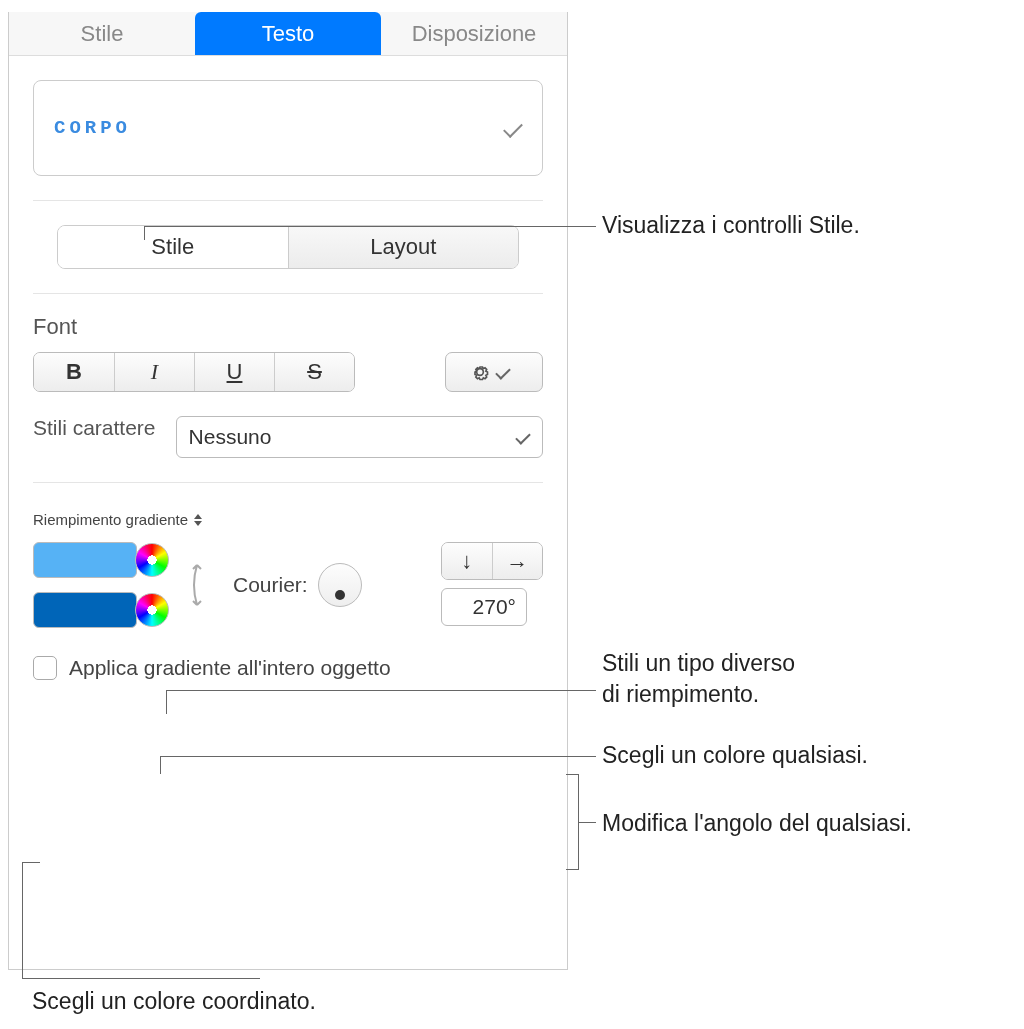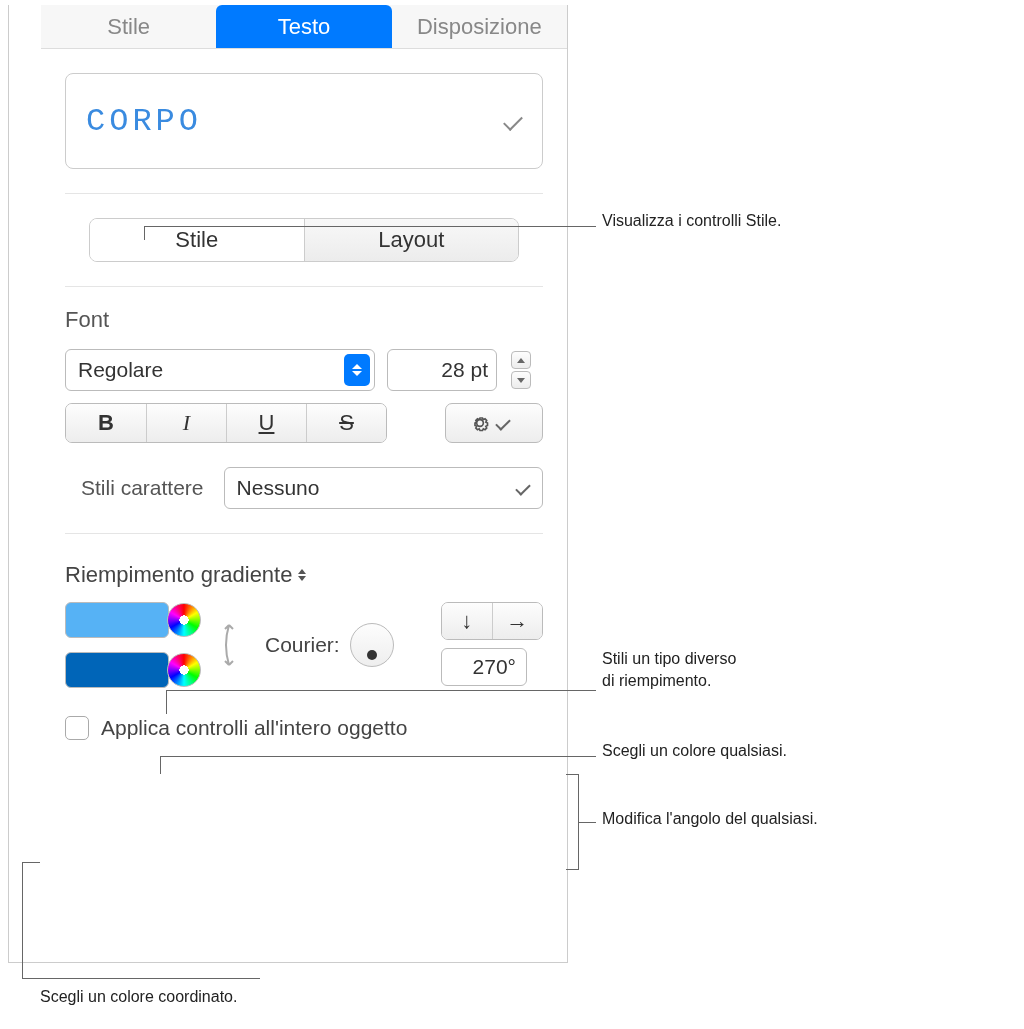--- a/index.html
+++ b/index.html
@@ -8,27 +8,26 @@
     font-size: 20px;
     color: #333;
     background: #fff;
     width: 1024px;
     height: 1029px;
     position: relative;
   }
   .panel {
     position: absolute;
     left: 8px;
-    top: 5px;
+    top: 12px;
     width: 560px;
     height: 958px;
     background: #fff;
     border: 1px solid #ccc;
     border-top: none;
-    padding-left: 32px;
   }
   .top-tabs {
     display: flex;
     height: 44px;
     border-bottom: 1px solid #ddd;
     background: #f7f7f7;
   }
   .top-tab {
     flex: 1;
     display: flex;
@@ -49,23 +48,24 @@
     border: 1px solid #ccc;
     border-radius: 8px;
     height: 96px;
     display: flex;
     align-items: center;
     justify-content: space-between;
     padding: 0 20px;
   }
   .para-style-label {
     font-family: "Courier New", monospace;
-    font-size: 32px;
+    font-size: 19px;
     letter-spacing: 4px;
     color: #3a8be0;
+    font-weight: bold;
   }
   .chevron-down {
     width: 18px; height: 10px;
     border-left: 2px solid #888;
     border-bottom: 2px solid #888;
     transform: rotate(-45deg);
   }
   .divider {
     height: 1px;
     background: #e5e5e5;
@@ -197,41 +197,40 @@
     display: flex;
     align-items: center;
     justify-content: center;
     gap: 6px;
     background: linear-gradient(#fdfdfd,#ededed);
     cursor: pointer;
     margin-left: auto;
   }
   .char-style-row {
     display: flex;
-    align-items: center;
-    margin: 24px 24px 0 40px;
+    margin: 24px 24px 0 24px;
     gap: 20px;
   }
   .char-style-row .label {
     font-size: 21px;
     color: #555;
   }
   .char-style-row .popup-select { flex: 1; }
   .popup-chevron {
     width: 14px; height: 8px;
     border-left: 2px solid #666;
     border-bottom: 2px solid #666;
     transform: rotate(-45deg);
     margin-right: 8px;
   }
   .fill-row {
     display: flex;
     align-items: center;
     margin: 28px 0 0 24px;
-    font-size: 22px;
+    font-size: 15px;
     color: #444;
     gap: 6px;
   }
   .fill-popup-arrows {
     display: flex;
     flex-direction: column;
     align-items: center;
     justify-content: center;
     gap: 2px;
   }
@@ -339,21 +338,21 @@
   }
   .checkbox {
     width: 24px; height: 24px;
     border: 1px solid #aaa;
     border-radius: 5px;
     background: #fff;
   }
   
   .callout {
     position: absolute;
-    font-size: 16px;
+    font-size: 23px;
     color: #222;
     line-height: 1.35;
   }
   .callout-line {
     position: absolute;
     background: #666;
   }
   .hline { height: 1px; }
   .vline { width: 1px; }
   .bracket {
@@ -391,40 +390,20 @@
   <div class="sub-tabs">
     <div class="sub-tab active">Stile</div>
     <div class="sub-tab">Layout</div>
   </div>
 
   <div class="divider"></div>
 
   <div class="font-heading">Font</div>
 
 
-  <div class="font-row">
-    <div class="popup-select" style="flex:0 0 310px">
-      <span>Regolare</span>
-      <span class="popup-arrows">
-        <span class="arr-up"></span>
-          <span class="arr-down"></span>
-      </span>
-    </div>
-    <div class="size-field">
-      <span>28 pt</span>
-    </div>
-    <div class="stepper">
-      <div class="step-btn">
-          <span class="step-arr-up"></span>
-        </div>
-      <div class="step-btn">
-          <span class="step-arr-down"></span>
-        </div>
-    </div>
-  </div>
 
   <div class="style-btns">
     <div class="seg-group">
       <div class="seg-btn" style="font-weight:bold">B</div>
       <div class="seg-btn" style="font-style:italic;font-family:serif">I</div>
       <div class="seg-btn" style="text-decoration:underline">U</div>
       <div class="seg-btn" style="text-decoration:line-through">S</div>
     </div>
     <div class="gear-btn">
       <svg width="20" height="20" viewBox="0 0 24 24">
@@ -480,21 +459,21 @@
         <div class="dir-btn">→</div>
       </div>
       <div class="angle-field">
         <span>270°</span>
       </div>
     </div>
   </div>
 
   <div class="checkbox-row">
     <div class="checkbox"></div>
-    <span>Applica controlli all'intero oggetto</span>
+    <span>Applica gradiente all'intero oggetto</span>
   </div>
 
 </div>
 
 <div class="callout" style="left:602px; top:210px">Visualizza i controlli Stile.</div>
 <div class="callout-line hline" style="left:144px; top:226px; width:452px"></div>
 <div class="callout-line vline" style="left:144px; top:226px; height:14px"></div>
 
 <div class="callout" style="left:602px; top:648px">
   <span>Stili un tipo diverso</span><br><span>di riempimento.</span>
@@ -503,16 +482,16 @@
 <div class="callout-line vline" style="left:166px; top:690px; height:24px"></div>
 
 <div class="callout" style="left:602px; top:740px">Scegli un colore qualsiasi.</div>
 <div class="callout-line hline" style="left:160px; top:756px; width:436px"></div>
 <div class="callout-line vline" style="left:160px; top:756px; height:18px"></div>
 
 <div class="callout" style="left:602px; top:808px">Modifica l'angolo del qualsiasi.</div>
 <div class="bracket" style="left:578px; top:774px; height:96px"></div>
 <div class="callout-line hline" style="left:578px; top:822px; width:18px"></div>
 
-<div class="callout" style="left:40px; top:986px">Scegli un colore coordinato.</div>
+<div class="callout" style="left:32px; top:986px">Scegli un colore coordinato.</div>
 <div class="callout-line vline" style="left:22px; top:862px; height:116px"></div>
 <div class="callout-line hline" style="left:22px; top:862px; width:18px"></div>
 <div class="callout-line hline" style="left:22px; top:978px; width:238px"></div>
 
 </body></html>

